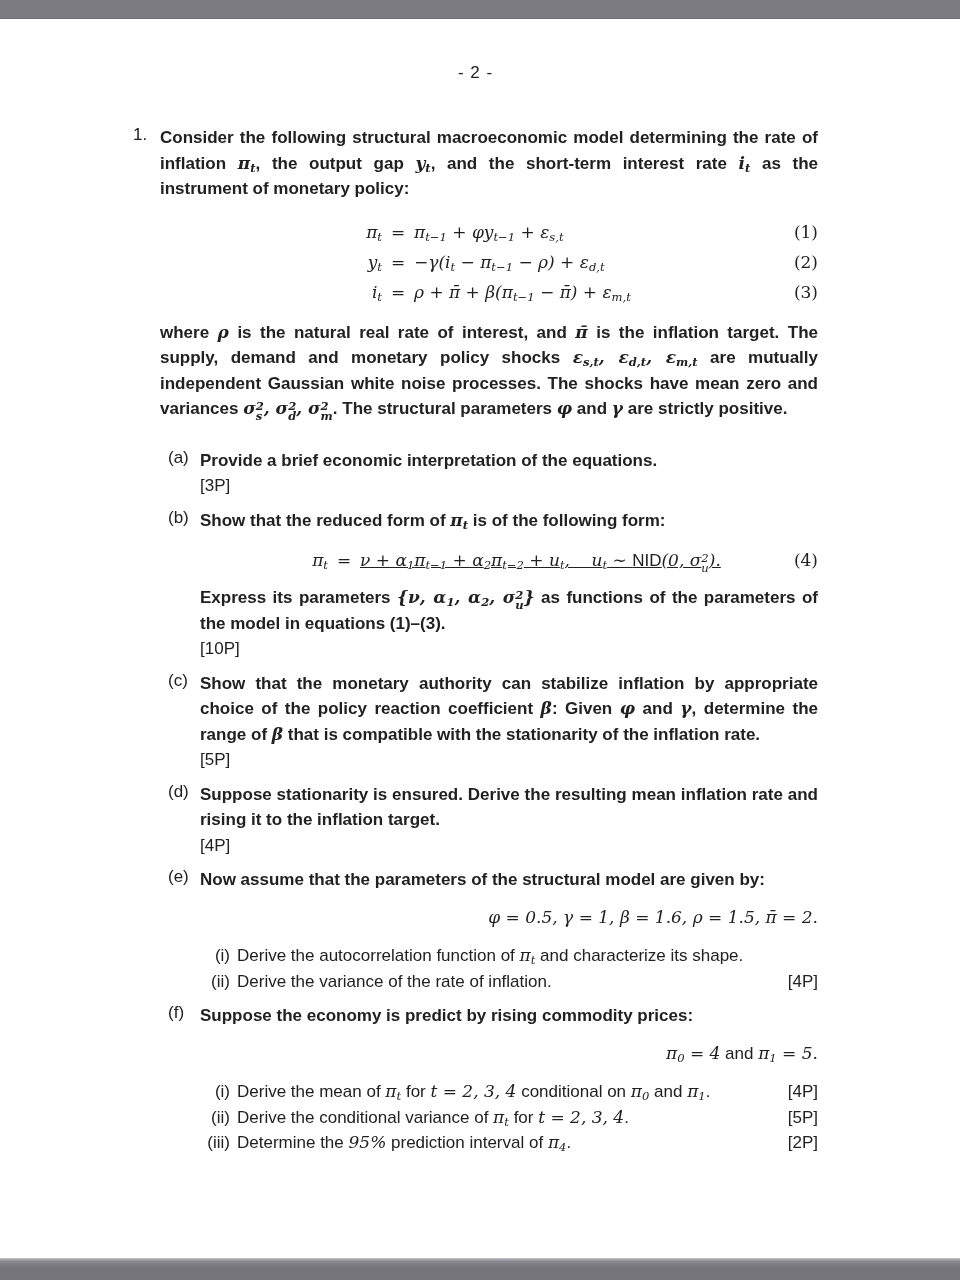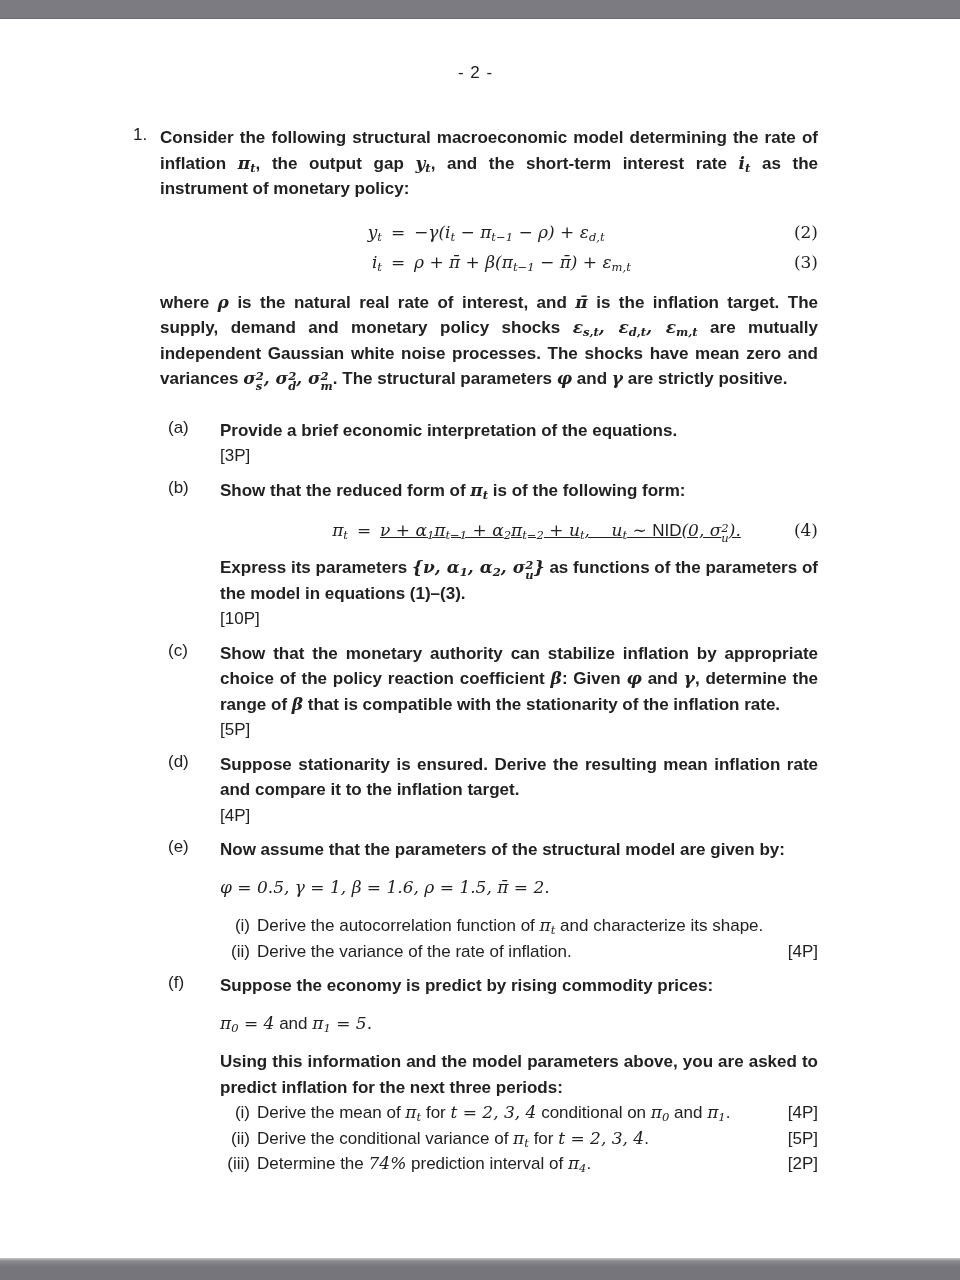--- a/index.html
+++ b/index.html
@@ -32,28 +32,28 @@
   .eqgroup{margin:15px 0 13px;}
   .eqline{position:relative;height:30px;line-height:30px;padding-left:196px;white-space:nowrap;}
   .mlhs{display:inline-block;width:26px;text-align:right;}
   .mrel{display:inline-block;width:32px;text-align:center;font-style:normal;}
   .eqnum{position:absolute;right:0;top:0;font-family:"DejaVu Serif",serif;}
 
   
   .eqline-b{position:relative;height:28px;line-height:28px;padding-left:102px;white-space:nowrap;margin:13px 0 11px;text-decoration:underline;}
 
   
-  .ceq{text-align:left;margin:12px 0 13px;line-height:1.5;}
+  .ceq{text-align:right;margin:12px 0 13px;line-height:1.5;}
 
   
   .parts{margin-top:26px;}
   .part{display:flex;margin:9px 0 0 8px;}
   .part:first-child{margin-top:0;}
   .plabel{width:32px;flex:none;}
-  .ptext{flex:1;min-width:0;margin-left:20px;}
+  .ptext{flex:1;min-width:0;}
   .pts{text-align:left;line-height:1.5;}
 
   
   .sub{display:flex;line-height:1.5;}
   .sublabel{flex:none;width:30px;text-align:right;}
   .subtext{flex:1;margin-left:7px;}
   .subpts{flex:none;margin-left:12px;}
   .f-sub .sublabel{width:36px;margin-left:-6px;}
 </style>
 </head>
@@ -65,20 +65,24 @@
 
   <div class="page-number">- 2 -</div>
 
   <div class="problem">
     <div class="pnum">1.</div>
     <div class="pbody">
 
       <p class="para">Consider the following structural macroeconomic model determining the rate of inflation <span class="m">π<sub>t</sub></span>, the output gap <span class="m">y<sub>t</sub></span>, and the short-term interest rate <span class="m">i<sub>t</sub></span> as the instrument of monetary policy:</p>
 
       <div class="eqgroup">
+        <div class="eqline">
+          <span class="mlhs">π<sub>t</sub></span><span class="mrel">=</span><span class="mrhs">π<sub>t−1</sub> + φy<sub>t−1</sub> + ε<sub>s,t</sub></span>
+          <span class="eqnum">(1)</span>
+        </div>
         <div class="eqline">
           <span class="mlhs">y<sub>t</sub></span><span class="mrel">=</span><span class="mrhs">−γ(i<sub>t</sub> − π<sub>t−1</sub> − ρ) + ε<sub>d,t</sub></span>
           <span class="eqnum">(2)</span>
         </div>
         <div class="eqline">
           <span class="mlhs">i<sub>t</sub></span><span class="mrel">=</span><span class="mrhs">ρ + π̄ + β(π<sub>t−1</sub> − π̄) + ε<sub>m,t</sub></span>
           <span class="eqnum">(3)</span>
         </div>
       </div>
 
@@ -111,21 +115,21 @@
           <div class="plabel">(c)</div>
           <div class="ptext">
             <p class="para">Show that the monetary authority can stabilize inflation by appropriate choice of the policy reaction coefficient <span class="m">β</span>: Given <span class="m">φ</span> and <span class="m">γ</span>, determine the range of <span class="m">β</span> that is compatible with the stationarity of the inflation rate.</p>
             <div class="pts">[5P]</div>
           </div>
         </div>
 
         <div class="part">
           <div class="plabel">(d)</div>
           <div class="ptext">
-            <p class="para">Suppose stationarity is ensured. Derive the resulting mean inflation rate and compare it to the inflation target.</p>
+            <p class="para">Suppose stationarity is ensured. Derive the resulting mean inflation rate and rising it to the inflation target.</p>
             <div class="pts">[4P]</div>
           </div>
         </div>
 
         <div class="part">
           <div class="plabel">(e)</div>
           <div class="ptext">
             <p class="para">Now assume that the parameters of the structural model are given by:</p>
             <div class="ceq"><span class="m">φ = 0.5, γ = 1, β = 1.6, ρ = 1.5, π̄ = 2.</span></div>
             <div class="sub">
@@ -138,34 +142,33 @@
               <span class="subpts">[4P]</span>
             </div>
           </div>
         </div>
 
         <div class="part">
           <div class="plabel">(f)</div>
           <div class="ptext">
             <p class="para">Suppose the economy is predict by rising commodity prices:</p>
             <div class="ceq"><span class="m">π<sub>0</sub> = 4</span> and <span class="m">π<sub>1</sub> = 5.</span></div>
-            <p class="para">Using this information and the model parameters above, you are asked to predict inflation for the next three periods:</p>
             <div class="sub f-sub">
               <span class="sublabel">(i)</span>
               <span class="subtext">Derive the mean of <span class="m">π<sub>t</sub></span> for <span class="m">t = 2, 3, 4</span> conditional on <span class="m">π<sub>0</sub></span> and <span class="m">π<sub>1</sub></span>.</span>
               <span class="subpts">[4P]</span>
             </div>
             <div class="sub f-sub">
               <span class="sublabel">(ii)</span>
               <span class="subtext">Derive the conditional variance of <span class="m">π<sub>t</sub></span> for <span class="m">t = 2, 3, 4</span>.</span>
               <span class="subpts">[5P]</span>
             </div>
             <div class="sub f-sub">
               <span class="sublabel">(iii)</span>
-              <span class="subtext">Determine the <span class="m">74%</span> prediction interval of <span class="m">π<sub>4</sub></span>.</span>
+              <span class="subtext">Determine the <span class="m">95%</span> prediction interval of <span class="m">π<sub>4</sub></span>.</span>
               <span class="subpts">[2P]</span>
             </div>
           </div>
         </div>
 
       </div>
     </div>
   </div>
 </div>
 

